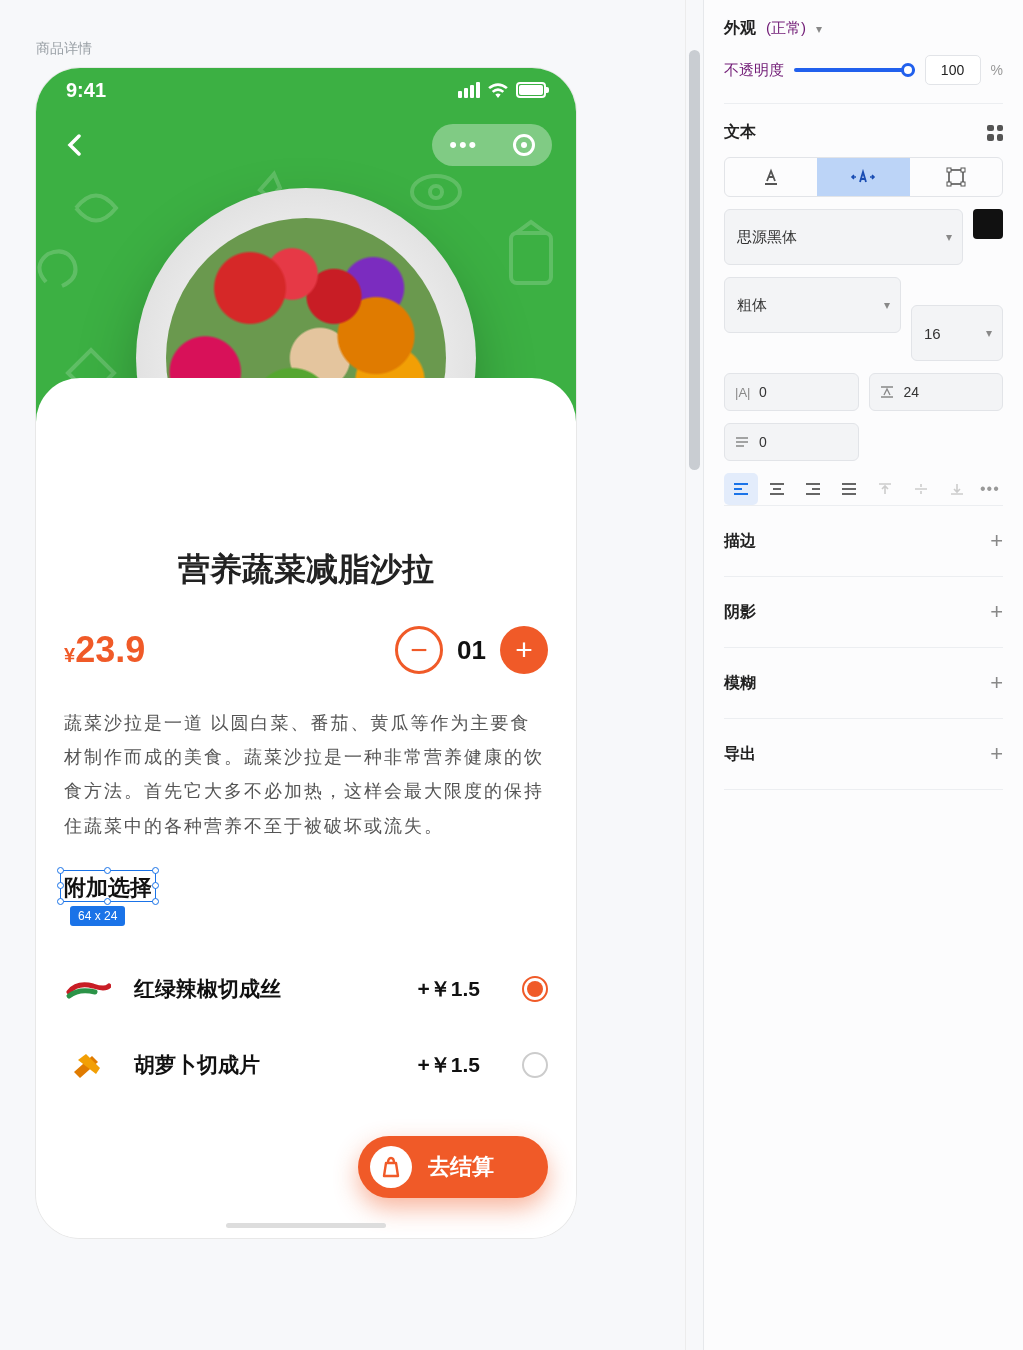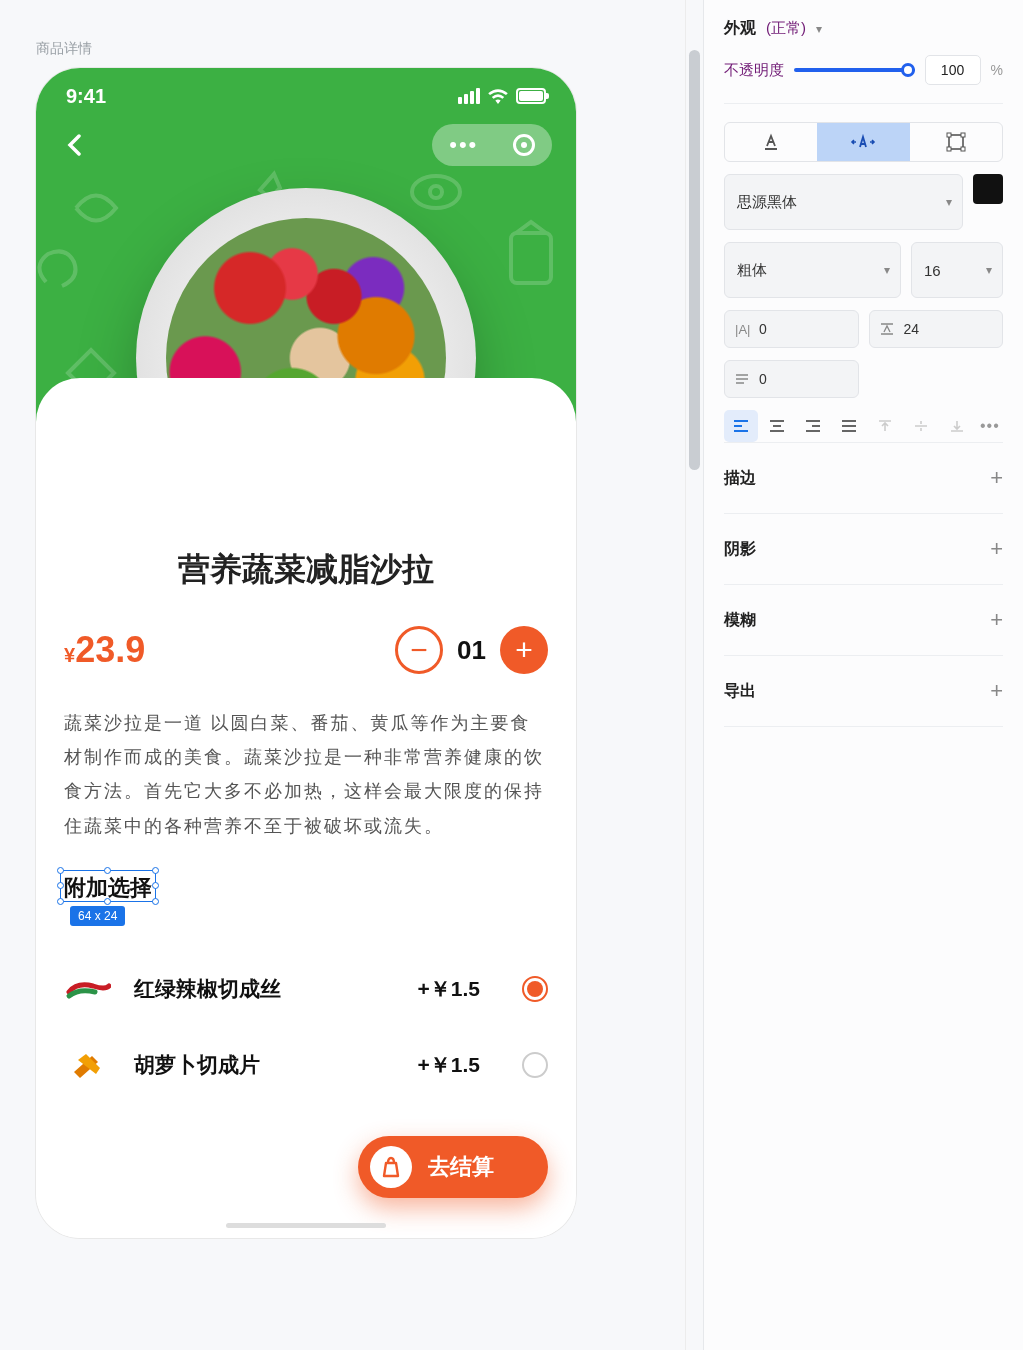--- a/index.html
+++ b/index.html
@@ -6,21 +6,21 @@
 body { background: #f7f8fa; width: 1023px; height: 1350px; display: flex; overflow: hidden; }
 
 
 .canvas { flex: 1; position: relative; background: #f7f8fa; padding: 40px 36px; overflow: hidden; }
 .frame-label { color: #9aa0a6; font-size: 14px; margin-bottom: 10px; }
 .phone { width: 540px; height: 1170px; background: #fff; border-radius: 44px; overflow: hidden; position: relative; box-shadow: 0 0 0 1px #e8e8e8; }
 .phone-top { height: 400px; background: #3CB043; position: relative; overflow: hidden; }
 .food-pattern { position: absolute; inset: 0; opacity: 0.18; }
 .food-pattern svg { position: absolute; }
 
-.status-bar { position: absolute; top: 14px; left: 0; right: 0; height: 28px; display: flex; justify-content: space-between; align-items: center; padding: 0 30px; color: #fff; font-weight: 600; font-size: 20px; }
+.status-bar { position: absolute; top: 8px; left: 0; right: 0; height: 28px; display: flex; justify-content: space-between; align-items: center; padding: 0 30px; color: #fff; font-weight: 600; font-size: 20px; }
 .status-right { display: flex; gap: 7px; align-items: center; }
 .sig-bar { display: flex; gap: 2px; align-items: flex-end; }
 .sig-bar span { width: 4px; background: #fff; border-radius: 1px; }
 .sig-bar span:nth-child(1){height:7px}.sig-bar span:nth-child(2){height:10px}.sig-bar span:nth-child(3){height:13px}.sig-bar span:nth-child(4){height:16px}
 .wifi { width: 22px; height: 16px; }
 .batt { width: 30px; height: 16px; border: 2px solid #fff; border-radius: 4px; position: relative; }
 .batt::after { content: ""; position: absolute; right: -5px; top: 3px; width: 3px; height: 6px; background: #fff; border-radius: 0 2px 2px 0; }
 .batt i { position: absolute; inset: 1px; background: #fff; border-radius: 2px; }
 
 .nav-row { position: absolute; top: 56px; left: 0; right: 0; display: flex; justify-content: space-between; align-items: center; padding: 0 24px; }
@@ -106,21 +106,21 @@
 .grid4 { width: 16px; height: 16px; display: grid; grid-template-columns: 1fr 1fr; gap: 3px; }
 .grid4 i { background: #555; border-radius: 2px; }
 .seg { display: flex; border: 1px solid #e2e4e8; border-radius: 6px; overflow: hidden; height: 40px; margin-bottom: 12px; }
 .seg div { flex: 1; display: flex; align-items: center; justify-content: center; cursor: pointer; }
 .seg div.active { background: #bcd4f7; }
 .dropdown { height: 56px; border: 1px solid #e2e4e8; border-radius: 6px; background: #f3f4f6; display: flex; align-items: center; padding: 0 12px; font-size: 15px; color: #333; position: relative; cursor: pointer; }
 .dropdown .dchev { position: absolute; right: 10px; color: #888; font-size: 12px; }
 .swatch { width: 30px; height: 30px; background: #111; border-radius: 4px; }
 .row2 { display: flex; gap: 10px; margin-bottom: 12px; }
 .row2 .dropdown { flex: 1; }
-.row2 .dropdown.sm { flex: 0 0 92px; }
+.row2 .dropdown.sm { flex: 0 0 92px; margin-top: 28px; }
 .inpbox { display: flex; align-items: center; gap: 8px; height: 38px; border: 1px solid #e2e4e8; border-radius: 6px; background: #f3f4f6; padding: 0 10px; font-size: 14px; color: #333; flex: 1; }
 .inpbox .ico { color: #888; font-size: 13px; width: 16px; }
 .align-row { display: flex; gap: 2px; align-items: center; margin-top: 4px; }
 .albtn { width: 34px; height: 32px; display: flex; align-items: center; justify-content: center; border-radius: 5px; cursor: pointer; color: #666; }
 .albtn.active { background: #e3ecfb; color: #1a73e8; }
 .albtn.disabled { color: #ccc; }
 .more { color: #999; font-size: 16px; letter-spacing: 1px; margin-left: 4px; cursor: pointer; }
 .plus-ico { color: #888; font-size: 22px; cursor: pointer; font-weight: 300; }
 .collapse-sec { border-top: 1px solid #eceef1; padding: 22px 0; display: flex; justify-content: space-between; align-items: center; }
 
@@ -280,20 +280,29 @@
     <div class="slider-wrap">
       <div class="slider">
           <div class="thumb"></div>
         </div>
     </div>
     <div class="numbox">100</div>
     <span class="unit">%</span>
   </div>
 
   <div class="sec">
+    <div class="sec-head">
+      <span class="plabel">文本</span>
+      <div class="grid4">
+          <i></i>
+          <i></i>
+          <i></i>
+          <i></i>
+        </div>
+    </div>
 
     <div class="seg">
       <div>
         <svg width="20" height="20">
             <path d="M6 14 L10 4 L14 14 M7.5 10 H12.5" stroke="#555" stroke-width="1.8" fill="none"></path>
             <rect x="4" y="16" width="12" height="2" fill="#555"></rect>
           </svg>
       </div>
       <div class="active">
         <svg width="26" height="18">

